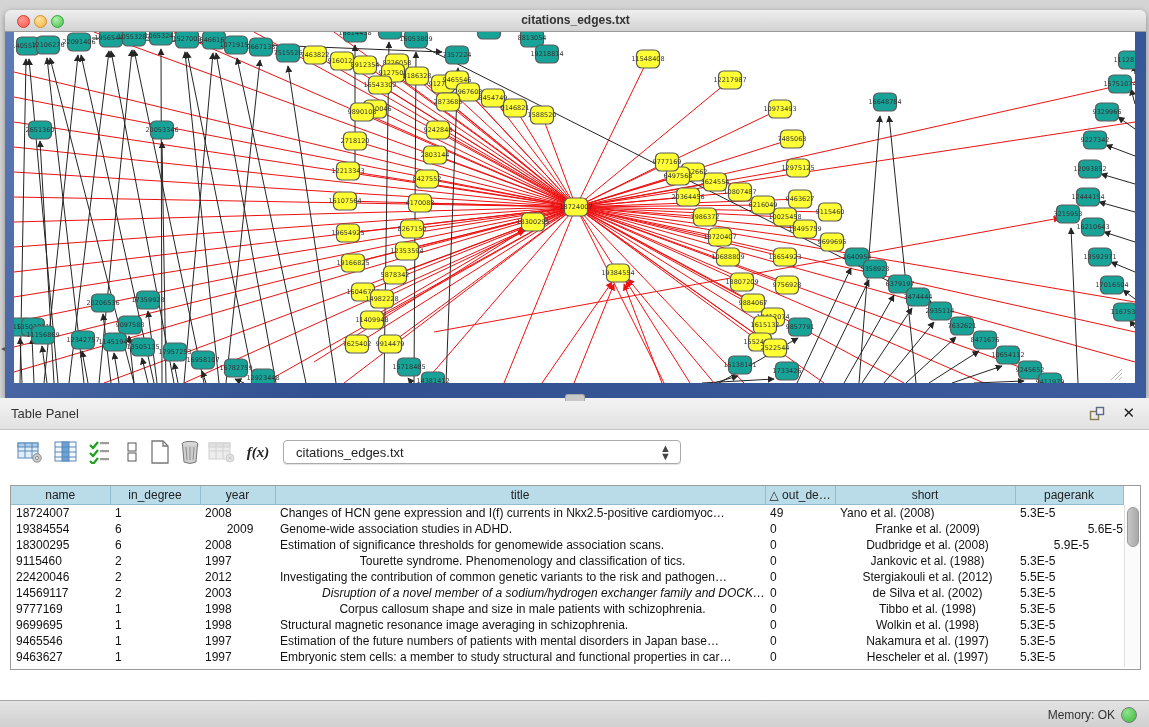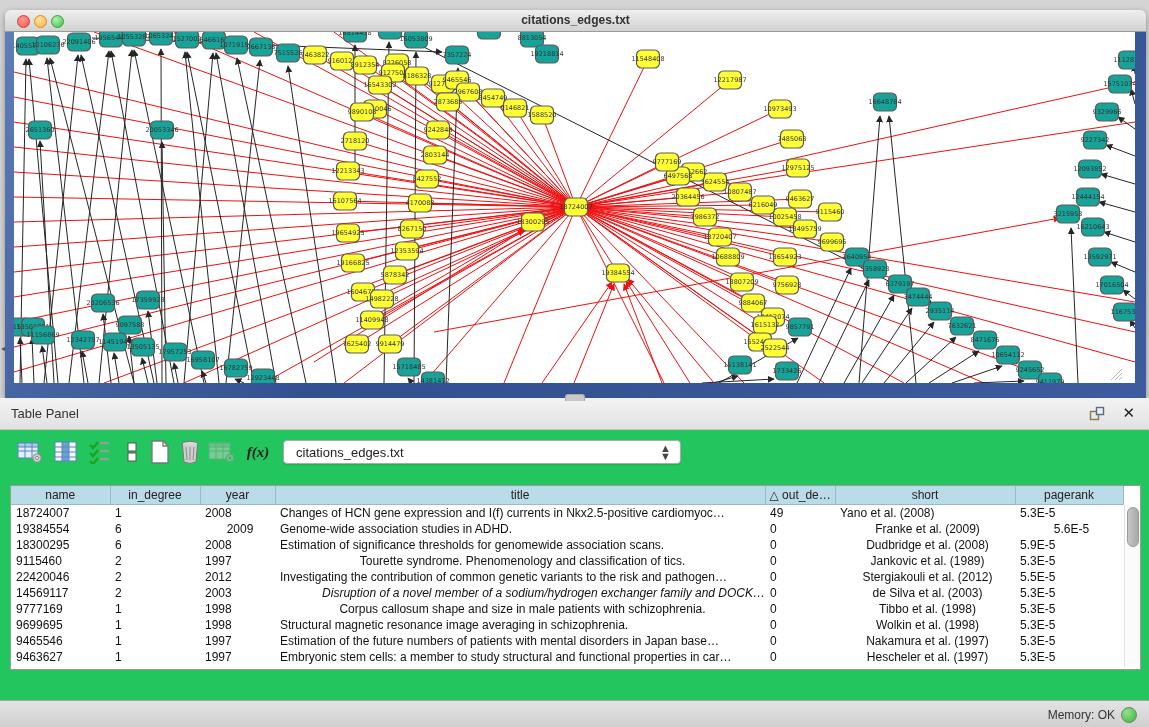--- a/index.html
+++ b/index.html
@@ -22,21 +22,21 @@
   .tl.yellow{left:29px;background:radial-gradient(circle at 35% 30%,#ffe2a0,#f7b33c);border:1px solid #cf9030;}
   .tl.green{left:46px;background:radial-gradient(circle at 35% 30%,#b4f0a9,#3fc24c);border:1px solid #35a33c;}
   .net-frame{position:absolute;left:0;top:22px;width:1141px;height:366px;
     background:linear-gradient(135deg,#5f7db8,#31508f 45%,#3c5c9e);}
   .net-canvas{position:absolute;left:9px;top:0;width:1121px;height:351px;background:#ffffff;overflow:hidden;}
   .net-canvas svg{display:block;}
   .resize-grip{position:absolute;right:12px;bottom:2px;width:14px;height:14px;opacity:.5;}
   
   .collapse-arrow{position:absolute;left:1px;top:344px;font-size:8px;color:#555;}
   
-  .table-panel{position:absolute;left:0;top:398px;width:1149px;height:302px;background:#22c55e;}
+  .table-panel{position:absolute;left:0;top:398px;width:1149px;height:302px;background:#ffffff;}
   .panel-header{position:absolute;left:0;top:0;width:100%;height:31px;
     background:linear-gradient(#f3f3f3,#e2e2e2);border-bottom:1px solid #c6c6c6;}
   .panel-header .ph-title{position:absolute;left:11px;top:8px;font-size:13px;color:#333;}
   .ph-float{position:absolute;right:44px;top:8px;width:16px;height:16px;cursor:pointer;}
   .ph-close{position:absolute;right:14px;top:6px;font-size:15px;font-weight:bold;color:#222;cursor:pointer;}
   .panel-grip{position:absolute;left:565px;top:-4px;width:18px;height:6px;background:#c9c9c9;
     border:1px solid #a8a8a8;border-bottom:none;border-radius:3px 3px 0 0;}
   
   .toolbar{position:absolute;left:0;top:31px;width:100%;height:46px;}
   .tb-icon{position:absolute;top:9px;width:28px;height:28px;display:flex;align-items:center;justify-content:center;cursor:pointer;}
@@ -621,56 +621,56 @@
             <td style="text-align: left;">Yano et al. (2008)</td>
             <td style="text-align: left;">5.3E-5</td>
           </tr>
           <tr>
             <td style="text-align: left;">19384554</td>
             <td style="text-align: left;">6</td>
             <td style="text-align: center;">2009</td>
             <td style="text-align: left;">Genome-wide association studies in ADHD.</td>
             <td style="text-align: left;">0</td>
             <td style="text-align: center;">Franke et al. (2009)</td>
-            <td style="text-align: center;">5.6E-5</td>
+            <td style="text-align: right;">5.6E-5</td>
           </tr>
           <tr>
             <td style="text-align: left;">18300295</td>
             <td style="text-align: left;">6</td>
             <td style="text-align: left;">2008</td>
             <td style="text-align: left;">Estimation of significance thresholds for genomewide association scans.</td>
             <td style="text-align: left;">0</td>
             <td style="text-align: center;">Dudbridge et al. (2008)</td>
-            <td style="text-align: left; margin-left: 23px;">5.9E-5</td>
+            <td style="text-align: center; margin-left: 23px;">5.9E-5</td>
           </tr>
           <tr>
             <td style="text-align: left;">9115460</td>
             <td style="text-align: left;">2</td>
             <td style="text-align: left;">1997</td>
             <td style="text-align: center;">Tourette syndrome. Phenomenology and classification of tics.</td>
             <td style="text-align: left;">0</td>
-            <td style="text-align: center;">Jankovic et al. (1989)</td>
+            <td style="text-align: center;">Jankovic et al. (1988)</td>
             <td style="text-align: left;">5.3E-5</td>
           </tr>
           <tr>
             <td style="text-align: left;">22420046</td>
             <td style="text-align: left;">2</td>
             <td style="text-align: left;">2012</td>
             <td style="text-align: left;">Investigating the contribution of common genetic variants to the risk and pathogen…</td>
             <td style="text-align: left;">0</td>
             <td style="text-align: center;">Stergiakouli et al. (2012)</td>
             <td style="text-align: left;">5.5E-5</td>
           </tr>
           <tr>
             <td style="text-align: left;">14569117</td>
             <td style="text-align: left;">2</td>
             <td style="text-align: left;">2003</td>
             <td style="text-align: right; font-style: italic;">Disruption of a novel member of a sodium/hydrogen exchanger family and DOCK…</td>
             <td style="text-align: left;">0</td>
-            <td style="text-align: center;">de Silva et al. (2003)</td>
+            <td style="text-align: center;">de Silva et al. (2002)</td>
             <td style="text-align: left;">5.3E-5</td>
           </tr>
           <tr>
             <td style="text-align: left;">9777169</td>
             <td style="text-align: left;">1</td>
             <td style="text-align: left;">1998</td>
             <td style="text-align: center; margin-top: 11px;">Corpus callosum shape and size in male patients with schizophrenia.</td>
             <td style="text-align: left;">0</td>
             <td style="text-align: center;">Tibbo et al. (1998)</td>
             <td style="text-align: left;">5.3E-5</td>

